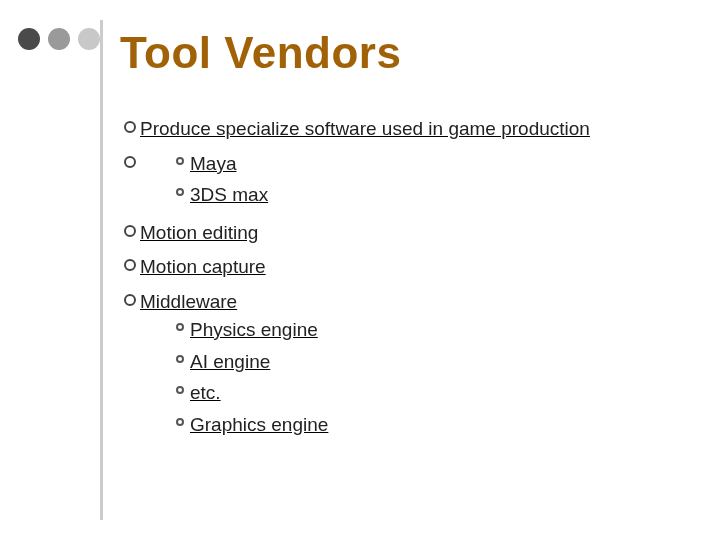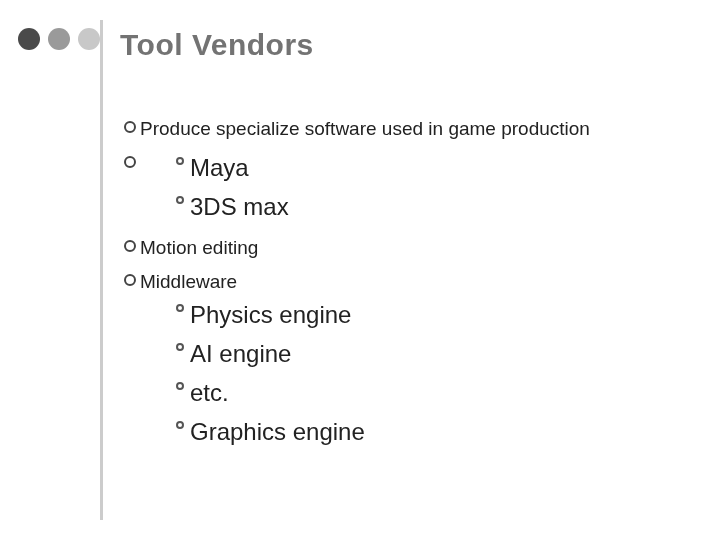--- a/index.html
+++ b/index.html
@@ -61,37 +61,38 @@
       width: 3px;
       height: 500px;
       background: #cccccc;
     }
 
     
     .title {
       position: absolute;
       top: 28px;
       left: 120px;
-      font-size: 30px;
+      font-size: 44px;
       font-weight: bold;
-      color: #737373;
+      color: #a16207;
       letter-spacing: 0.5px;
     }
 
     
     .content {
       position: absolute;
       top: 115px;
       left: 120px;
       width: 570px;
     }
 
     .bullet-list {
       list-style: none;
       padding: 0;
+      text-decoration: underline;
     }
 
     .bullet-item {
       display: flex;
       align-items: flex-start;
       margin-bottom: 6px;
       font-size: 19px;
       color: #222222;
       line-height: 1.5;
     }
@@ -125,21 +126,21 @@
     .sub-list {
       list-style: none;
       padding: 0;
       margin-left: 0;
     }
 
     .sub-item {
       display: flex;
       align-items: flex-start;
       margin-bottom: 3px;
-      font-size: 24px;
+      font-size: 19px;
       color: #222222;
       line-height: 1.5;
       padding-left: 30px;
     }
 
     .sub-marker {
       width: 20px;
       min-width: 20px;
       margin-top: 7px;
       display: flex;
@@ -197,20 +198,26 @@
         </span>
       </li>
 
       <li class="bullet-item">
         <span class="bullet-marker">
           <span class="open-circle"></span>
         </span>
         <span class="item-text">Motion editing</span>
       </li>
 
+      <li class="bullet-item">
+        <span class="bullet-marker">
+          <span class="open-circle"></span>
+        </span>
+        <span class="item-text">Motion capture</span>
+      </li>
 
       <li class="bullet-item">
         <span class="bullet-marker">
           <span class="open-circle"></span>
         </span>
         <span class="item-text">
           <span>Middleware</span>
           <ul class="sub-list">
             <li class="sub-item">
               <span class="sub-marker">

